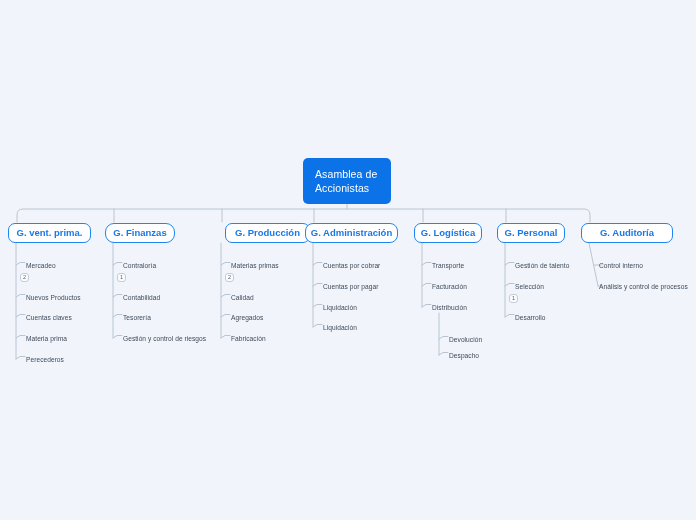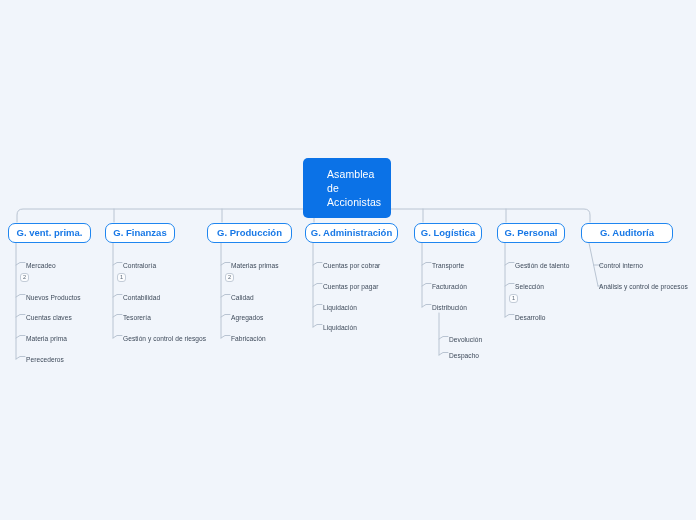--- a/index.html
+++ b/index.html
@@ -31,21 +31,21 @@
   
   .root-node {
     position: absolute;
     box-sizing: border-box;
     background: #0b72e7;
     color: #ffffff;
     border-radius: 5px;
     font-size: 10.5px;
     line-height: 14px;
     font-weight: 400;
-    padding: 9px 24px;
+    padding: 9px 12px;
     letter-spacing: .1px;
     white-space: pre-line;
   }
 
   
   .l2-node {
     position: absolute;
     box-sizing: border-box;
     background: #ffffff;
     border: 1.6px solid #1f86f0;
@@ -142,27 +142,27 @@
 Accionistas</div>
 
   <div id="branch-layer">
       <div class="l2-node" style="left: 8px; top: 223px; width: 83px;">G. vent. prima.</div>
       <div class="leaf" style="left: 26px; top: 261px;">Mercadeo</div>
       <div class="badge" style="left: 20px; top: 273px;">2</div>
       <div class="leaf" style="left: 26px; top: 293px;">Nuevos Productos</div>
       <div class="leaf" style="left: 26px; top: 313px;">Cuentas claves</div>
       <div class="leaf" style="left: 26px; top: 334px;">Materia prima</div>
       <div class="leaf" style="left: 26px; top: 355px;">Perecederos</div>
-      <div class="l2-node" style="left: 105px; top: 223px; width: 70px;">G. Finanzas</div>
+      <div class="l2-node" style="left: 105px; top: 223px; width: 70px; border-radius: 9px;">G. Finanzas</div>
       <div class="leaf" style="left: 123px; top: 261px;">Contraloría</div>
       <div class="badge" style="left: 117px; top: 273px;">1</div>
       <div class="leaf" style="left: 123px; top: 293px;">Contabilidad</div>
       <div class="leaf" style="left: 123px; top: 313px;">Tesorería</div>
       <div class="leaf" style="left: 123px; top: 334px;">Gestión y control de riesgos</div>
-      <div class="l2-node" style="left: 207px; top: 223px; width: 85px;">G. Producción</div>
+      <div class="l2-node" style="left: 225px; top: 223px; width: 85px;">G. Producción</div>
       <div class="leaf" style="left: 231px; top: 261px;">Materias primas</div>
       <div class="badge" style="left: 225px; top: 273px;">2</div>
       <div class="leaf" style="left: 231px; top: 293px;">Calidad</div>
       <div class="leaf" style="left: 231px; top: 313px;">Agregados</div>
       <div class="leaf" style="left: 231px; top: 334px;">Fabricación</div>
       <div class="l2-node" style="left: 305px; top: 223px; width: 93px; border-radius: 8px;">G. Administración</div>
       <div class="leaf" style="left: 323px; top: 261px;">Cuentas por cobrar</div>
       <div class="leaf" style="left: 323px; top: 282px;">Cuentas por pagar</div>
       <div class="leaf" style="left: 323px; top: 303px;">Liquidación</div>
       <div class="leaf" style="left: 323px; top: 323px;">Liquidación</div>

